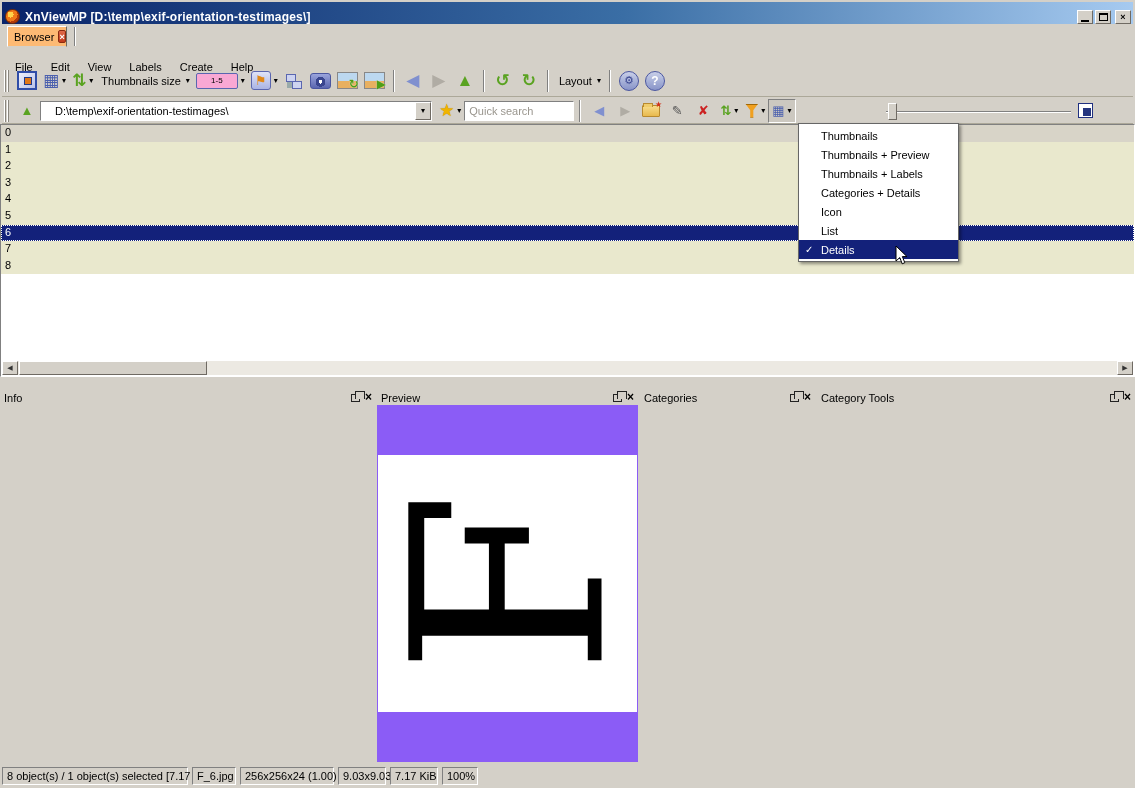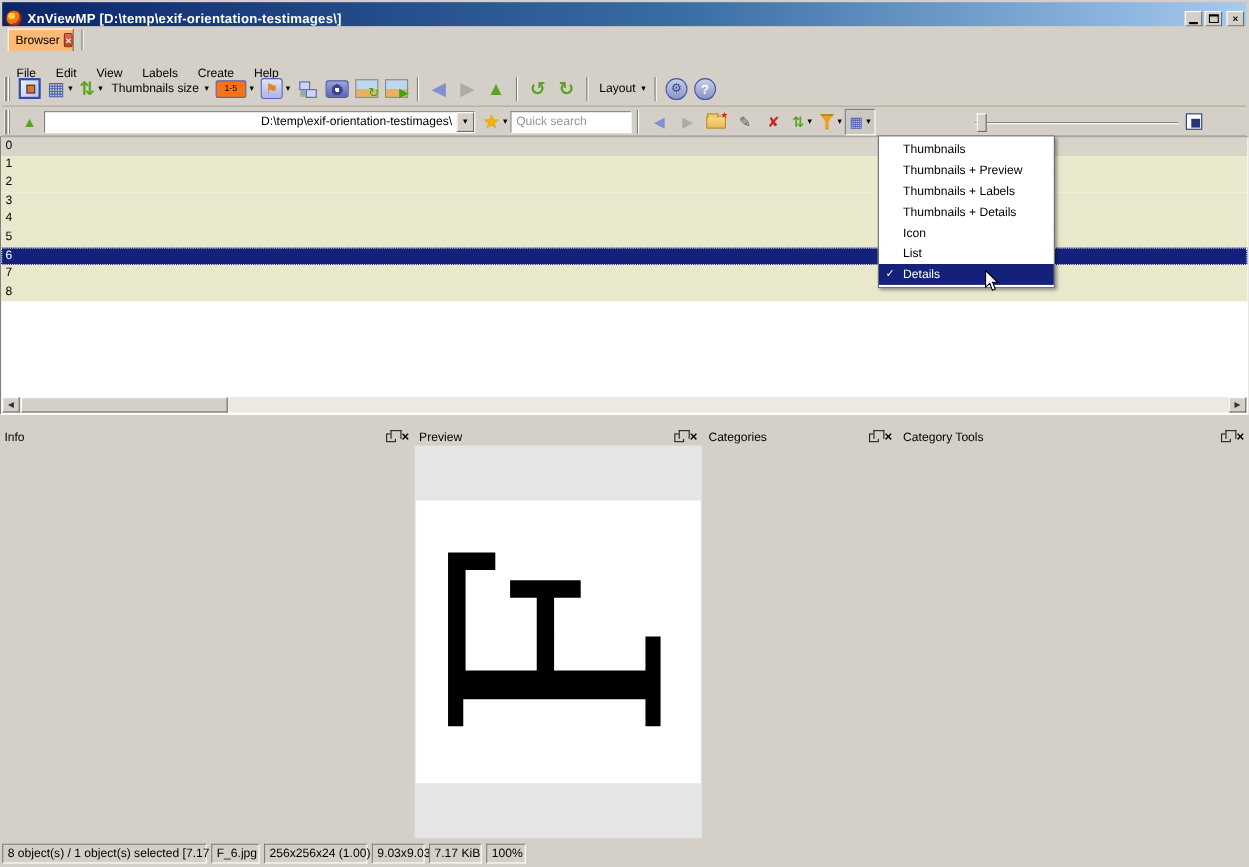--- a/index.html
+++ b/index.html
@@ -48,42 +48,42 @@
   .ic { font-size:17px; line-height:1; }
   .ic.blue { color:#4a5fae; } .ic.green { color:#5aa321; font-weight:bold; }
   .ic.grey { color:#b0aca4; } .ic.steel { color:#8090cf; }
   .ic.gold { color:#f0b400; text-shadow:0 0 1px #a87800; }
   .ic.red { color:#cc2222; font-weight:bold; } .ic.orange { color:#e08818; }
   .ic.small { font-size:13px; }
   .chip { width:20px; height:19px; border-radius:3px; display:flex; align-items:center; justify-content:center; }
   .chip.lav { background:linear-gradient(#dfe3f8,#aab4e4); border:1px solid #5a66b0; }
   .ic-fit { width:20px; height:19px; border:2px solid #2f4da8; background:linear-gradient(135deg,#eef1fc,#b8c2e8); position:relative; }
   .ic-fit::after { content:""; position:absolute; left:5px; top:4px; width:6px; height:6px; background:#e07818; border:1px solid #203a8a; }
-  .ic-rating { width:28px; height:16px; border:1px solid #5a66b0; background:#f97316; font-size:8px; display:flex; align-items:center; justify-content:center; border-radius:2px; }
+  .ic-rating { width:42px; height:16px; border:1px solid #5a66b0; background:#f9a8d4; font-size:8px; display:flex; align-items:center; justify-content:center; border-radius:2px; }
   .ic-tree { width:18px; height:16px; position:relative; }
   .ic-tree::before { content:""; position:absolute; left:1px; top:1px; width:8px; height:6px; background:#cdd3f0; border:1px solid #5a66b0; }
   .ic-tree::after { content:""; position:absolute; left:7px; top:8px; width:8px; height:6px; background:#cdd3f0; border:1px solid #5a66b0; box-shadow:-6px 0 0 -1px #9aa; }
   .ic-camera { width:21px; height:16px; border-radius:3px; border:1px solid #4a56a0;
     background:radial-gradient(circle at 50% 55%, #ffffff 0 2px, #39458f 2px 5px, rgba(0,0,0,0) 5px), linear-gradient(#9aa4dc,#5a66b0); }
   .ic-photo { width:21px; height:17px; border:1px solid #888; background:linear-gradient(#bcd8f0 0 55%, #e8b060 55%); position:relative; }
   .ic-photo .over { position:absolute; right:-2px; bottom:-3px; font-size:12px; color:#4f9e18; font-weight:bold; text-shadow:0 0 1px #fff; }
   .ic-folder { width:18px; height:12px; background:linear-gradient(#f8dc8a,#e8b94e); border:1px solid #b98a2e; border-radius:1px; position:relative; }
   .ic-folder::before { content:""; position:absolute; left:0; top:-3px; width:8px; height:3px; background:#f0cc6a; border:1px solid #b98a2e; border-bottom:none; }
   .ic-folder.star::after { content:"★"; position:absolute; right:-3px; top:-6px; color:#d03018; font-size:8px; }
   .ic-funnel { width:13px; height:14px; background:#f0a020; border:1px solid #a06808;
     clip-path:polygon(0 0,100% 0,62% 48%,62% 100%,38% 100%,38% 48%); }
   .ic-endsq { width:15px; height:15px; border:1px solid #203080; background:#fff; position:relative; }
   .ic-endsq::after { content:""; position:absolute; right:1px; bottom:1px; width:8px; height:8px; background:#24357f; }
   .round-chip { width:20px; height:20px; border-radius:50%; display:flex; align-items:center; justify-content:center;
     background:linear-gradient(#c8cfe8,#8894c8); border:1px solid #4a56a0; color:#3a4690; font-weight:bold; }
   .round-chip.help { color:#fff; font-size:12px; }
 
   
   .combo { height:20px; background:#fff; border:1px solid; border-color:#808080 #fff #fff #808080; display:flex; align-items:center; }
-  .combo .txt { flex:1; padding:0 4px; white-space:nowrap; overflow:hidden; border:none; outline:none; font:inherit; background:transparent;text-align:right; }
+  .combo .txt { flex:1; padding:0 14px; white-space:nowrap; overflow:hidden; border:none; outline:none; font:inherit; background:transparent; }
   .combo-btn { width:16px; height:18px; display:flex; align-items:center; justify-content:center; font-size:8px; }
   .qsearch { height:20px; width:110px; border:1px solid; border-color:#808080 #fff #fff #808080; background:#fff; padding:0 4px; font:inherit; color:#000; }
   .qsearch::placeholder { color:#9a968e; }
 
   .slider-track { position:absolute; left:886px; top:111px; width:185px; height:2px; border-top:1px solid #808080; border-bottom:1px solid #fff; }
   .slider-handle { position:absolute; left:888px; top:103px; width:9px; height:17px; }
 
   
   .pressed { border:1px solid; border-color:#808080 #fff #fff #808080; background:#ccc8c0; }
 
@@ -99,21 +99,21 @@
 
   
   .panel-title { height:17px; display:flex; align-items:center; padding:2px 4px 0 4px; }
   .pt-btns { margin-left:auto; display:flex; gap:5px; align-items:center; }
   .float-ic { width:9px; height:8px; border:1px solid #222; position:relative; background:#d4d0c8; }
   .float-ic::after { content:""; position:absolute; left:3px; top:-4px; width:8px; height:7px; border:1px solid #222; border-bottom:none; background:#d4d0c8; }
   .close-ic { font-size:12px; font-weight:bold; line-height:9px; }
 
   .info-panel { left:0; top:388px; width:376px; height:374px; }
 
-  .preview-panel { left:377px; top:388px; width:261px; height:374px; background:#e5e5e5; }
+  .preview-panel { left:377px; top:388px; width:261px; height:374px; background:#8b5cf6; }
   .preview-panel .panel-title { background:#d4d0c8; }
   .preview-img { position:absolute; left:1px; top:67px; width:259px; height:257px; background:#fff; }
   .preview-f { position:absolute; left:132px; top:128px; transform:translate(-50%,-50%) rotate(-90deg);
     font-family:"DejaVu Serif","Liberation Serif",serif; font-size:265px; line-height:1; color:#000; }
 
   .cat-panel { left:640px; top:388px; width:175px; height:374px; }
 
   .sets-panel { left:817px; top:388px; width:318px; height:374px; }
 
   
@@ -352,21 +352,21 @@
   <span class="scell" style="width:94px">256x256x24 (1.00)</span>
   <span class="scell" style="width:48px">9.03x9.03 cm</span>
   <span class="scell" style="width:48px">7.17 KiB</span>
   <span class="scell" style="width:36px">100%</span>
 </div>
 
 <div class="abs view-menu">
   <div class="vm-item">Thumbnails</div>
   <div class="vm-item">Thumbnails + Preview</div>
   <div class="vm-item">Thumbnails + Labels</div>
-  <div class="vm-item">Thumbnails + Details</div>
+  <div class="vm-item">Categories + Details</div>
   <div class="vm-item">Icon</div>
   <div class="vm-item">List</div>
   <div class="vm-item checked-sel">
     <span class="vm-check">✓</span>
     <span>Details</span>
   </div>
 </div>
 
 <svg class="abs cursor" width="14" height="21" viewBox="0 0 14 21">
   <path d="M1 1 L1 16 L4.8 12.6 L7.2 18.8 L9.8 17.7 L7.4 11.6 L12 11.6 Z" fill="#ffffff" stroke="#000000" stroke-width="1"></path>

